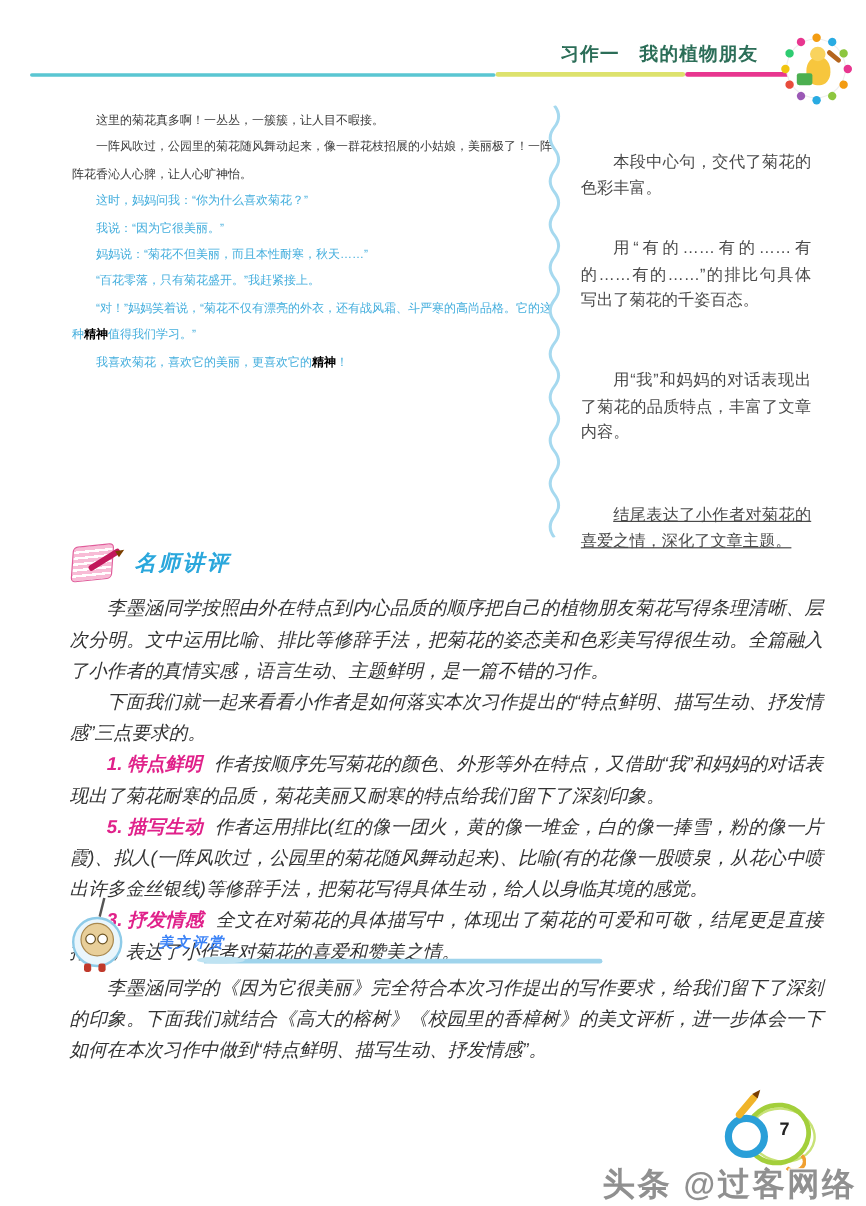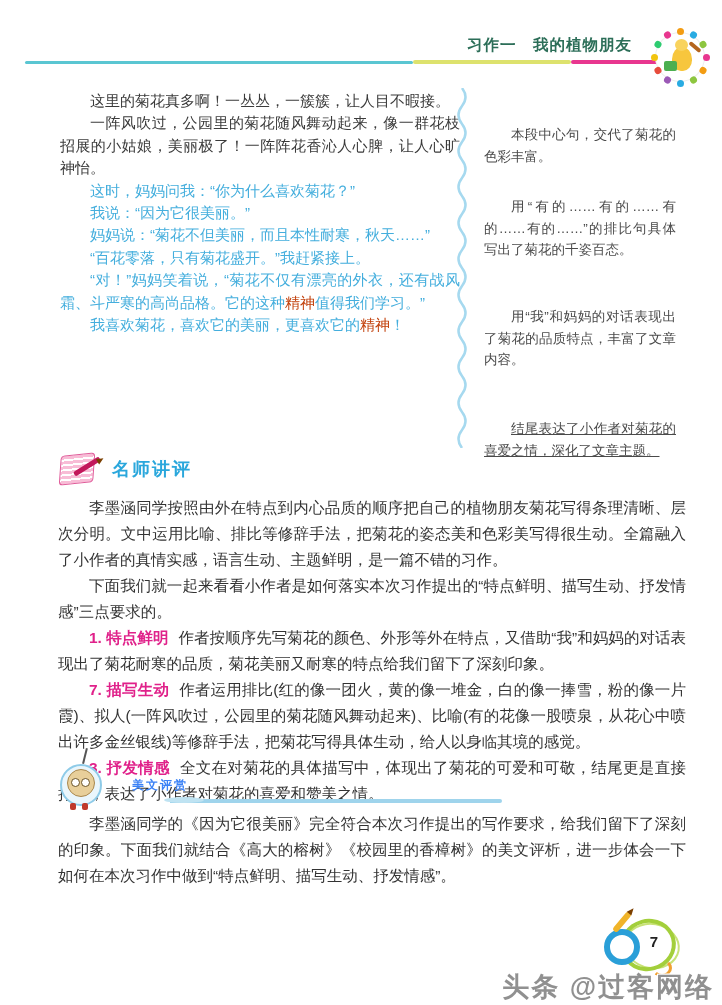--- a/index.html
+++ b/index.html
@@ -35,31 +35,31 @@
   .mascot .head{position:absolute;left:25px;top:12px;width:13px;height:12px;background:#f9d35e;
                 border-radius:50%;}
   .mascot .book{position:absolute;left:14px;top:34px;width:13px;height:10px;background:#4caf50;
                 border-radius:2px;}
   .mascot .pencil{position:absolute;left:38px;top:18px;width:14px;height:4px;background:#b5651d;
                   transform:rotate(40deg);border-radius:2px;}
 
   
   .essay-area{position:absolute;top:88px;left:0;width:722px;height:360px;}
   .essay-text{position:absolute;left:60px;top:2px;width:400px;}
-  .essay-p{margin:0;text-indent:2em;font-size:15px;line-height:22.4px;text-align:justify;}
+  .essay-p{margin:0;text-indent:2em;font-size:10px;line-height:22.4px;text-align:justify;}
   .seg.k{color:#3a3a3a;}
   .seg.b{color:#44aedd;}
-  .seg.bb{color:#c2410c;font-weight:normal;}
+  .seg.bb{color:#000000;font-weight:bold;}
   .wavy{position:absolute;left:456px;top:0;width:12px;height:360px;}
   .margin-notes{position:absolute;left:472px;top:0;width:192px;height:360px;}
   .note{position:absolute;left:0;margin:12px;width:192px;font-size:13.5px;line-height:21.5px;
         color:#4a4a4a;text-indent:2em;text-align:justify;}
 
   
-  .section{position:absolute;left:58px;width:628px;}
+  .section{position:absolute;left:58px;width:628px;font-style:italic;}
   .sec-review{top:447px;}
   .sec-apprec{top:763px;}
   .sec-head{display:flex;align-items:center;height:44px;margin-bottom:4px;}
   .sec-title-blue{font-size:18px;font-weight:bold;color:#2aa7dc;letter-spacing:2px;margin-left:12px;}
   .sec-title-dark{font-size:12px;font-weight:bold;color:#3b82f6;letter-spacing:2px;margin-left:28px;}
   .body-p{margin:0;font-size:15.5px;line-height:26px;text-indent:2em;text-align:justify;color:#333;}
   .pt-label{color:#e0218a;font-weight:bold;margin-right:10px;}
 
   .notepad-icon{position:relative;width:42px;height:40px;flex:0 0 42px;}
   .notepad-icon .pad{position:absolute;left:2px;top:5px;width:32px;height:28px;border-radius:4px;
@@ -168,21 +168,21 @@
           <span class="tip"></span>
       </span>
       <span class="sec-title-blue">名师讲评</span>
     </div>
     <div>
         <p class="body-p">李墨涵同学按照由外在特点到内心品质的顺序把自己的植物朋友菊花写得条理清晰、层次分明。文中运用比喻、排比等修辞手法，把菊花的姿态美和色彩美写得很生动。全篇融入了小作者的真情实感，语言生动、主题鲜明，是一篇不错的习作。</p>
         <p class="body-p">下面我们就一起来看看小作者是如何落实本次习作提出的“特点鲜明、描写生动、抒发情感”三点要求的。</p>
       </div>
     <div>
         <p class="body-p"><span class="pt-label">1. 特点鲜明</span><span>作者按顺序先写菊花的颜色、外形等外在特点，又借助“我”和妈妈的对话表现出了菊花耐寒的品质，菊花美丽又耐寒的特点给我们留下了深刻印象。</span></p>
-        <p class="body-p"><span class="pt-label">7. 描写生动</span><span>作者运用排比(红的像一团火，黄的像一堆金，白的像一捧雪，粉的像一片霞)、拟人(一阵风吹过，公园里的菊花随风舞动起来)、比喻(有的花像一股喷泉，从花心中喷出许多金丝银线)等修辞手法，把菊花写得具体生动，给人以身临其境的感觉。</span></p>
+        <p class="body-p"><span class="pt-label">5. 描写生动</span><span>作者运用排比(红的像一团火，黄的像一堆金，白的像一捧雪，粉的像一片霞)、拟人(一阵风吹过，公园里的菊花随风舞动起来)、比喻(有的花像一股喷泉，从花心中喷出许多金丝银线)等修辞手法，把菊花写得具体生动，给人以身临其境的感觉。</span></p>
         <p class="body-p"><span class="pt-label">3. 抒发情感</span><span>全文在对菊花的具体描写中，体现出了菊花的可爱和可敬，结尾更是直接抒情，表达了小作者对菊花的喜爱和赞美之情。</span></p>
       </div>
   </div>
 
   <div class="section sec-apprec">
     <div class="sec-head" style="position:relative;">
       <span class="bug-icon">
         <span class="string"></span>
           <span class="bubble"></span>
           <span class="face"></span>

